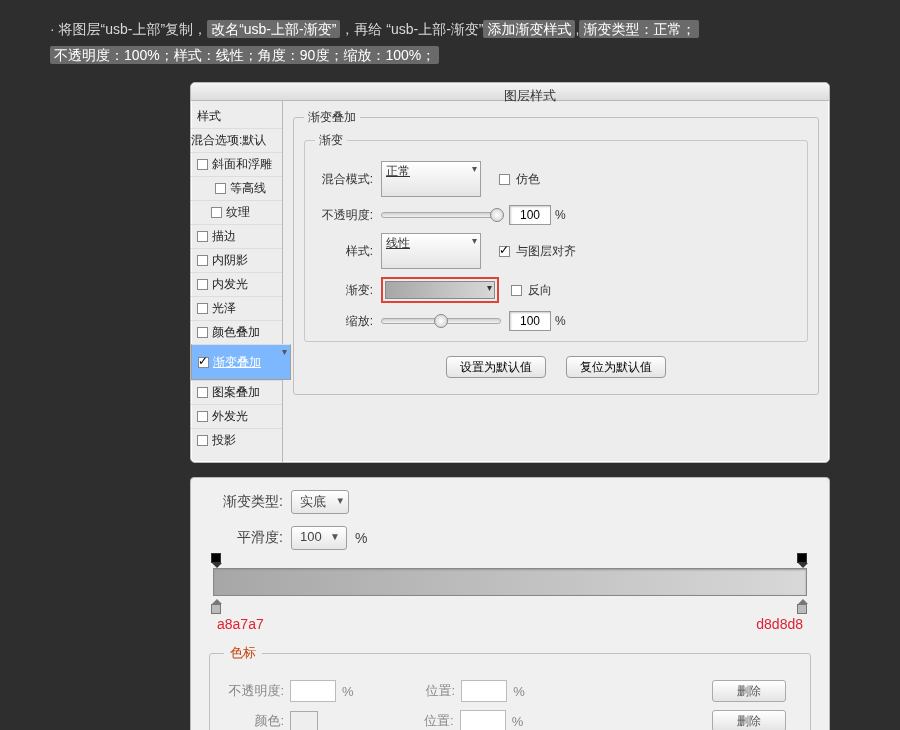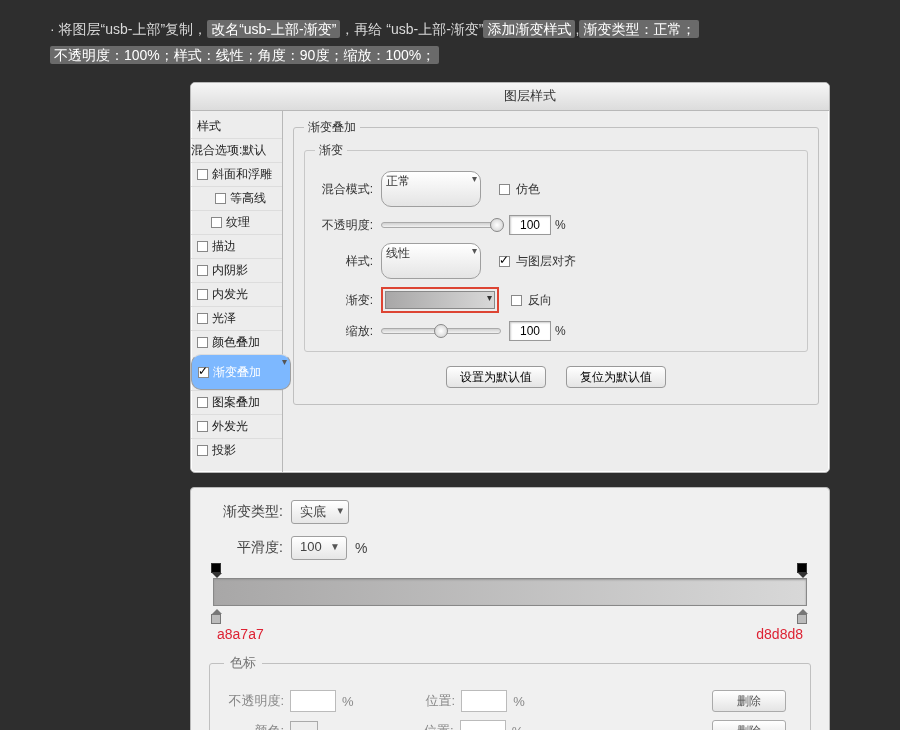--- a/index.html
+++ b/index.html
@@ -1,37 +1,37 @@
 <!DOCTYPE html>
 <html><head>
 <meta charset="utf-8">
 <style>
   * { box-sizing: border-box; margin: 0; padding: 0; font-family: "Microsoft YaHei", "PingFang SC", sans-serif; }
   body { background: #2e2e2e; color: #d9d9d9; width: 900px; height: 730px; overflow: hidden; font-size: 14px; }
   .wrap { padding: 16px 40px 0 50px; }
   .instr { font-size: 14px; line-height: 26px; margin-bottom: 14px; }
   .hl { background: #6a6a6a; color: #fff; border-radius: 2px; padding: 1px 4px; }
   .dialog { background: #ededed; border: 1px solid #b8b8b8; border-radius: 5px; width: 640px; margin-left: 140px; box-shadow: 0 0 0 1px #fff inset; color: #333; }
-  .titlebar { height: 28px; text-align: center; font-size: 13px; color: #333; background: linear-gradient(#f6f6f6,#dcdcdc); border-bottom: 1px solid #b8b8b8; border-radius: 5px 5px 0 0; line-height: 26px; padding-left: 40px; }
+  .titlebar { height: 18px; text-align: center; font-size: 13px; color: #333; background: linear-gradient(#f6f6f6,#dcdcdc); border-bottom: 1px solid #b8b8b8; border-radius: 5px 5px 0 0; line-height: 26px; padding-left: 40px; }
   .dlg-body { display: flex; }
   .sidebar { width: 92px; border-right: 1px solid #b8b8b8; padding: 4px 0 10px; }
   .sidebar .hdr { font-size: 12px; padding: 3px 6px; font-weight: 500; color:#222;}
   .sidebar .opt { font-size: 12px; padding: 3px 6px; color: #222; border-top: 1px solid #ddd; display: flex; align-items: center; gap: 4px; }
   .sidebar .opt.nochk { padding-left: 0;}
   .sidebar .opt.sel { background: #7db8ff; color: #fff; }
   .ck { width: 11px; height: 11px; border: 1px solid #888; background: #fff; position: relative; display:inline-block; flex-shrink:0;}
   .ck.on::after { content:"✓"; position:absolute; left:-1px; top:-4px; font-size:12px; color:#000;}
   .main { flex: 1; padding: 8px 10px 20px; position: relative; }
   fieldset.grp { border: 1px solid #c0c0c0; border-radius: 3px; padding: 6px 10px 16px; font-size: 12px; }
   fieldset.grp > legend { padding: 0 4px; color:#333;}
   fieldset.inner { border: 1px solid #c8c8c8; border-radius: 3px; padding: 4px 10px 10px; }
   fieldset.inner > legend { padding: 0 4px; }
   .row { display: flex; align-items: center; margin-top: 8px; font-size: 12px; color:#333;}
   .lbl { width: 58px; text-align: right; margin-right: 8px; }
-  .sel { width: 100px; height: 36px; background: linear-gradient(#fff,#e4e4e4); border:1px solid #9f9f9f; border-radius:10px; font-size:12px; padding:1px 14px 1px 4px; position:relative;}
+  .sel { width: 100px; height: 36px; background: linear-gradient(#fff,#e4e4e4); border:1px solid #9f9f9f; border-radius:0; font-size:12px; padding:1px 14px 1px 4px; position:relative;text-decoration:underline;}
   .sel::after { content:"▾"; position:absolute; right:3px; top:1px; font-size:10px; color:#555;}
   .slider { height: 6px; background: linear-gradient(#d0d0d0,#f2f2f2); border:1px solid #aaa; border-radius:3px; width:120px; position:relative; margin-right:8px;}
   .slider .thumb { position:absolute; width:14px; height:14px; background: radial-gradient(#fff,#ccc); border:1px solid #888; border-radius:50%; top:-5px; right:-4px;}
   .slider .thumb.mid { left:50%; margin-left:-7px; right:auto;}
   .numin { width:42px; height:20px; border:1px solid #999; background:#fff; font-size:12px; text-align:center; box-shadow: inset 1px 1px 2px #ccc;}
   .gradbox-wrap { border:2px solid #d43; padding:2px 2px; display:inline-flex; align-items:center;}
   .gradbox { width:110px; height:18px; border:1px solid #888; background: linear-gradient(90deg,#a8a7a7,#d8d8d8); position:relative; display:inline-block;}
   .gradbox::after { content:"▾"; position:absolute; right:2px; top:0; font-size:10px; color:#333;}
   .angle-k { width:30px; height:30px; border:1px solid #888; border-radius:50%; background:#fafafa; display:inline-block; position:relative; margin-right:8px;}
   .angle-k::after { content:""; position:absolute; width:1px; height:12px; background:#333; left:14px; top:2px;}
@@ -49,21 +49,21 @@
   .ramp-zone { position:relative; margin:18px 4px 8px;}
   .ramp { height:28px; border:1px solid #888; background: linear-gradient(90deg,#a8a7a7,#d8d8d8); box-shadow: inset 0 1px 2px #999;}
   .ostop { position:absolute; width:12px; height:14px; top:-15px; }
   .ostop .sq { width:10px; height:10px; border:1px solid #333; background:#000;}
   .ostop .tri { width:0;height:0;border-left:5px solid transparent;border-right:5px solid transparent;border-top:5px solid #333; margin-left:1px;}
   .cstop { position:absolute; width:12px; height:14px; bottom:-17px; }
   .cstop .tri { width:0;height:0;border-left:5px solid transparent;border-right:5px solid transparent;border-bottom:5px solid #777; margin-left:1px;}
   .cstop .sq { width:10px; height:10px; border:1px solid #777; background:#bbb;}
   .cvals { display:flex; justify-content:space-between; margin:20px 8px 12px; color:#d23; font-size:14px;}
   fieldset.colstops { border:1px solid #c0c0c0; border-radius:3px; padding:10px 14px 6px; font-size:13px; color:#888;}
-  fieldset.colstops legend { padding:0 6px; color:#737373;}
+  fieldset.colstops legend { padding:0 6px; color:#c2410c;}
   .csrow { display:flex; align-items:center; gap:6px; margin-top:8px;}
   .csrow .l { width:60px; text-align:right;}
   .smin { width:46px; height:22px; border:1px solid #bbb; background:#fff;}
   .delbtn { width:74px; height:22px; border:1px solid #aaa; border-radius:3px; background:linear-gradient(#fff,#e4e4e4); font-size:12px; color:#555; margin-left:auto; margin-right:10px;}
   .swatch { width:28px; height:20px; border:1px solid #aaa; background:#eee;}
 </style>
 </head>
 <body>
 
 <div class="wrap">

